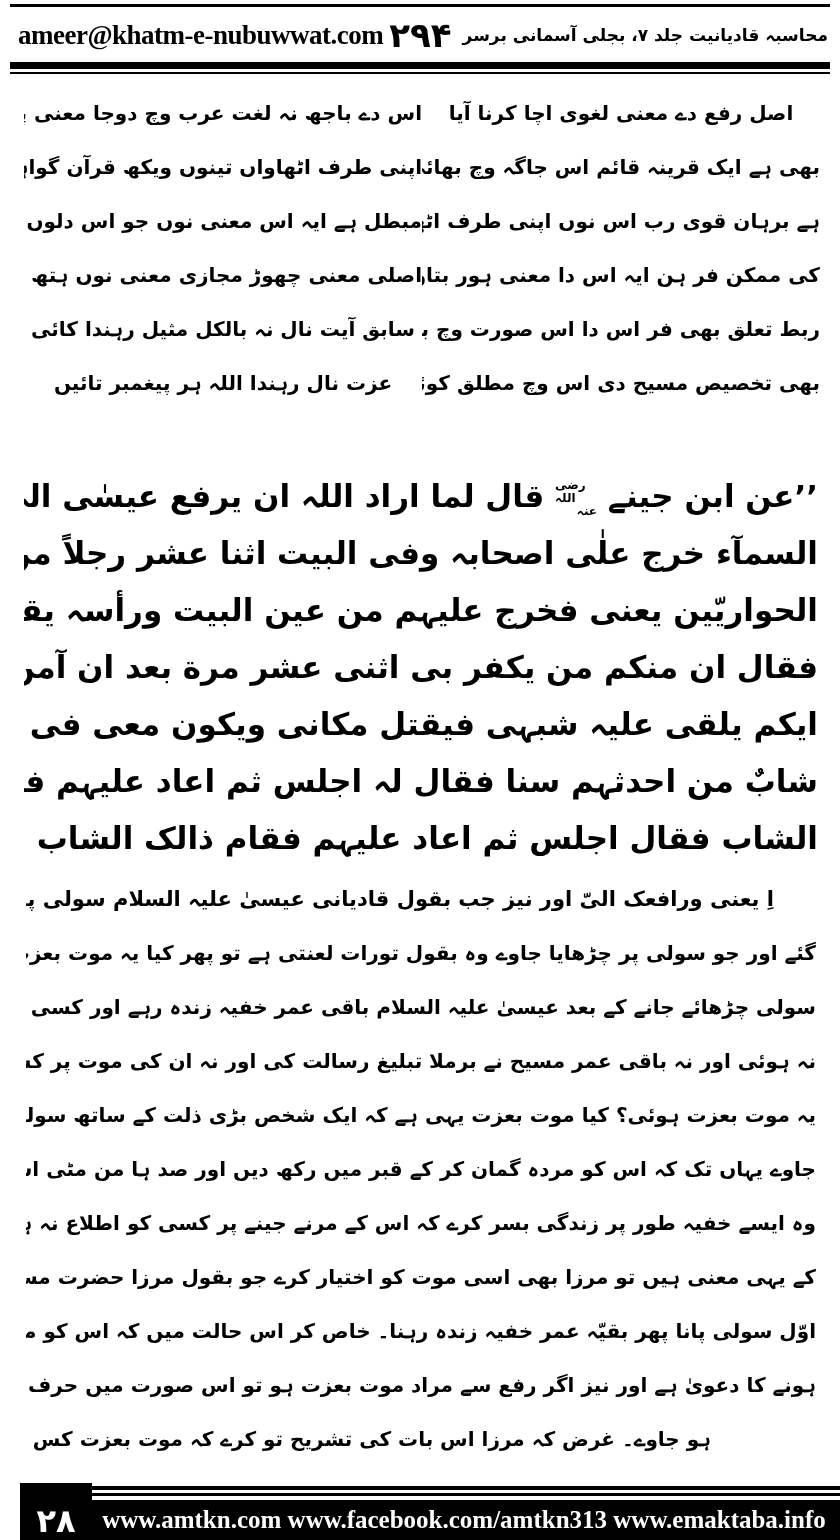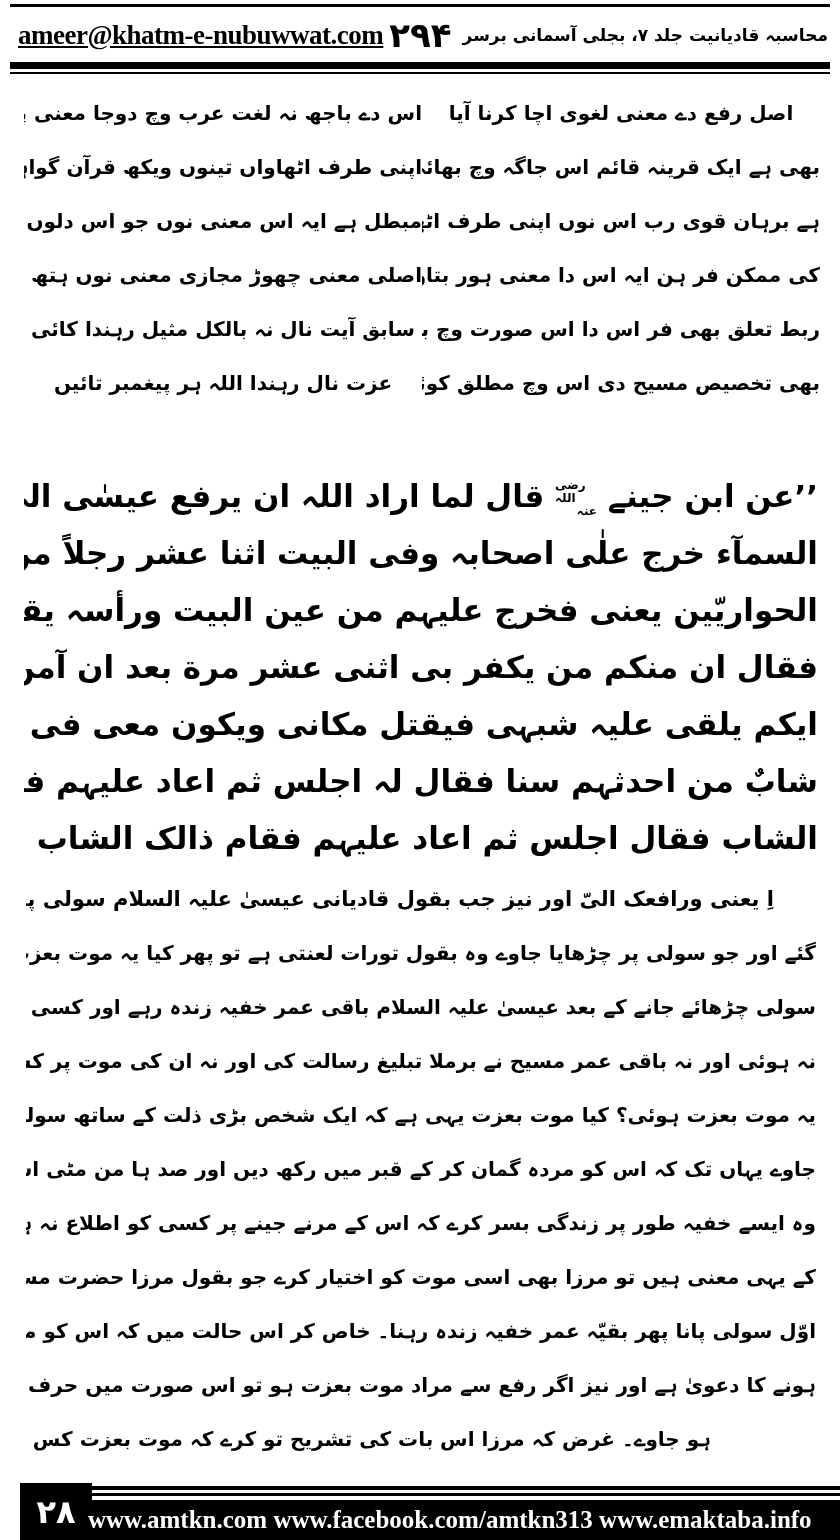--- a/index.html
+++ b/index.html
@@ -8,21 +8,21 @@
     margin:0 auto;overflow:hidden;color:#000;
     font-family:"DejaVu Sans",sans-serif;
   }
   .rule{position:absolute;background:#000;}
   .rule-top{top:4px;left:10px;right:10px;height:3px;}
   .rule-thick{top:62px;left:10px;right:10px;height:7px;}
   .rule-thin{top:72px;left:10px;right:10px;height:2px;}
 
   .hdr{position:absolute;top:12px;left:18px;right:12px;height:46px;
        display:flex;align-items:center;justify-content:space-between;}
-  .email{font-family:"Liberation Serif",serif;font-weight:bold;font-size:27px;letter-spacing:-0.5px;white-space:nowrap;text-decoration:underline;}
+  .email{font-family:"Liberation Serif",serif;font-weight:bold;font-size:27px;letter-spacing:-0.5px;white-space:nowrap;}
   .pg-num{font-weight:bold;font-size:34px;white-space:nowrap;padding:0 6px;text-align:right;}
   .title{direction:rtl;text-align:right;font-weight:bold;font-size:17px;width:392px;white-space:nowrap;overflow:hidden;}
 
   .poetry{position:absolute;top:86px;left:24px;right:20px;direction:rtl;}
   .p-row{display:flex;height:54px;align-items:center;}
   .hemi{flex:1 1 50%;text-align:center;font-weight:bold;font-size:20px;white-space:nowrap;overflow:hidden;}
 
   .arabic{position:absolute;top:468px;left:24px;right:22px;direction:rtl;}
   .ar-line{height:57px;line-height:57px;font-weight:bold;font-size:31px;
            white-space:nowrap;overflow:hidden;
@@ -31,26 +31,26 @@
              max-width:42px;white-space:normal;vertical-align:middle;text-align:left;}
 
   .prose{position:absolute;top:872px;left:26px;right:24px;direction:rtl;}
   .pr-line{height:54px;line-height:54px;font-weight:bold;font-size:20px;
            white-space:nowrap;overflow:hidden;
            text-align:right;text-align-last:justify;-moz-text-align-last:justify;}
   .pr-line.first{padding-right:42px;text-align-last:right;-moz-text-align-last:right;font-size:21px;}
   .pr-line.last{padding-right:105px;padding-left:95px;text-align-last:right;-moz-text-align-last:right;}
 
   .foot-box{position:absolute;left:20px;top:1483px;width:72px;height:57px;background:#000;
-            display:flex;align-items:center;justify-content:center;}
+            display:flex;align-items:flex-end;justify-content:center;}
   .foot-box span{color:#fff;font-weight:bold;font-size:32px;}
   .foot-rule-1{top:1486px;left:88px;right:0;height:4px;}
   .foot-rule-2{top:1493px;left:88px;right:0;height:3px;}
   .foot-bar{position:absolute;left:88px;right:0;top:1500px;height:40px;background:#000;
-            display:flex;align-items:center;justify-content:flex-start;}
+            display:flex;align-items:center;justify-content:center;}
   .foot-bar span{color:#fff;font-family:"Liberation Serif",serif;font-weight:bold;
                  font-size:25px;white-space:nowrap;}
 </style>
 </head>
 <body>
 
 <div class="page">
 
   <div class="rule rule-top"></div>
 

